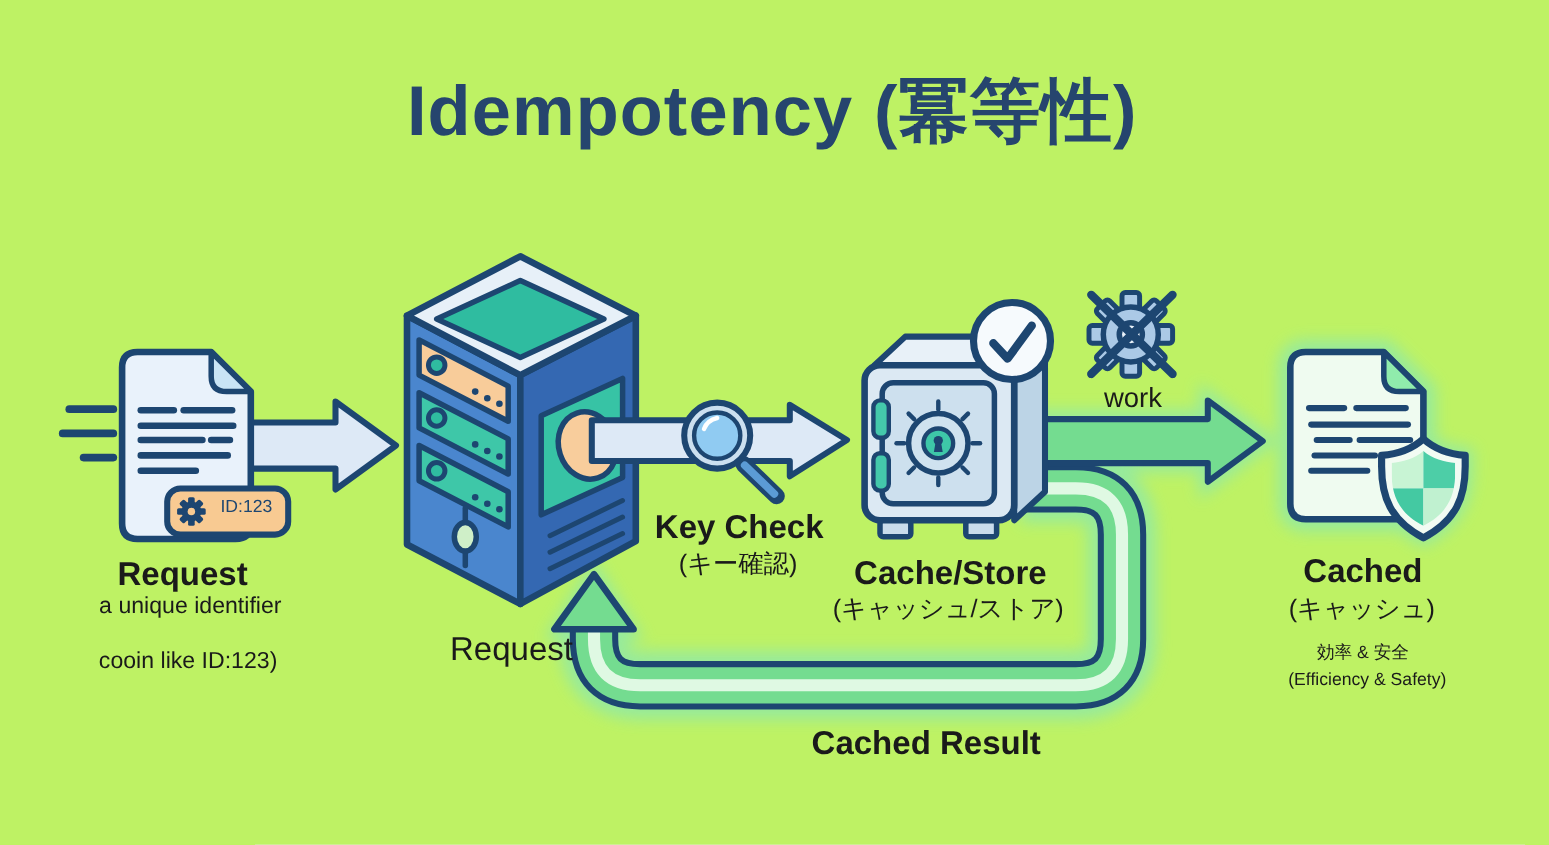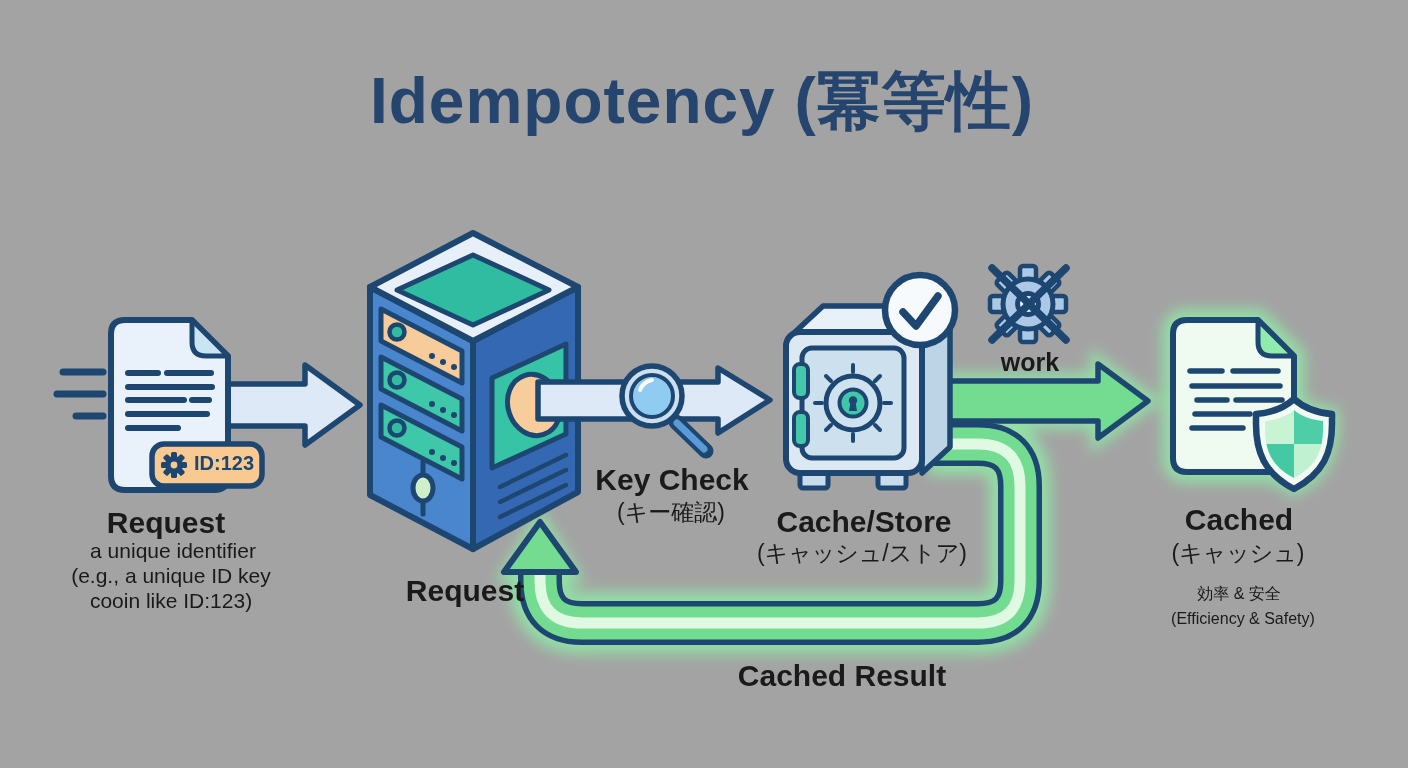--- a/index.html
+++ b/index.html
@@ -1,31 +1,31 @@
 <!DOCTYPE html>
 <html><head>
 <meta charset="utf-8">
 <style>
   html,body{margin:0;padding:0;background:#e8e8e8;}
   .canvas{
-    position:relative;width:1408px;height:768px;background:#a3a3a3;overflow:hidden;
+    position:relative;width:1408px;height:768px;background:#bef264;overflow:hidden;
     font-family:"Liberation Sans","DejaVu Sans",sans-serif;
   }
   .canvas svg{position:absolute;left:0;top:0;}
   .lbl{
     position:absolute;transform:translateX(-50%);
     color:#1A1A1A;text-align:center;white-space:nowrap;line-height:1.15;
   }
   .title{
     position:absolute;transform:translateX(-50%);
     color:#26456E;font-weight:700;font-size:64px;letter-spacing:1px;white-space:nowrap;
   }
-  .fw6{font-weight:700}.fw5{font-weight:700}
+  .fw6{font-weight:700}.fw5{font-weight:400}
   .fs30{font-size:30px}.fs25{font-size:25px}.fs23{font-size:23px}.fs22{font-size:16px}.fs21{font-size:21px}
-  .badge-text{position:absolute;transform:translateX(-50%);color:#1D4671;font-weight:700;font-size:20px;white-space:nowrap;}
+  .badge-text{position:absolute;transform:translateX(-50%);color:#1D4671;font-weight:400;font-size:16px;white-space:nowrap;}
 </style>
 </head>
 <body>
 
 <div class="canvas">
 
 <svg width="1408" height="768" viewBox="0 0 1408 768">
   <defs>
     <filter id="glow" x="-40%" y="-40%" width="180%" height="180%">
       <feGaussianBlur stdDeviation="7"></feGaussianBlur>
@@ -246,21 +246,20 @@
         <rect x="1294" y="444" width="29" height="36" fill="#C0F1D0"></rect>
       </g>
     </g>
   </g>
 </svg>
 
 <div class="title" style="left:702px;top:58px">Idempotency (冪等性)</div>
 
 <div class="lbl fs30 fw6" style="left:166px;top:506px">Request</div>
 <div class="lbl fs21" style="left:173px;top:539px">a unique identifier</div>
-<div class="lbl fs21" style="left:171px;top:564px">(e.g., a unique ID key</div>
 <div class="lbl fs21" style="left:171px;top:589px">cooin like ID:123)</div>
 
 <div class="badge-text" style="left:224px;top:452px">ID:123</div>
 
 <div class="lbl fs30 fw5" style="left:465px;top:574px">Request</div>
 
 <div class="lbl fs30 fw6" style="left:672px;top:463px">Key Check</div>
 <div class="lbl fs23" style="left:671px;top:499px">(キー確認)</div>
 
 <div class="lbl fs23" style="left:862px;top:540px">(キャッシュ/ストア)</div>

